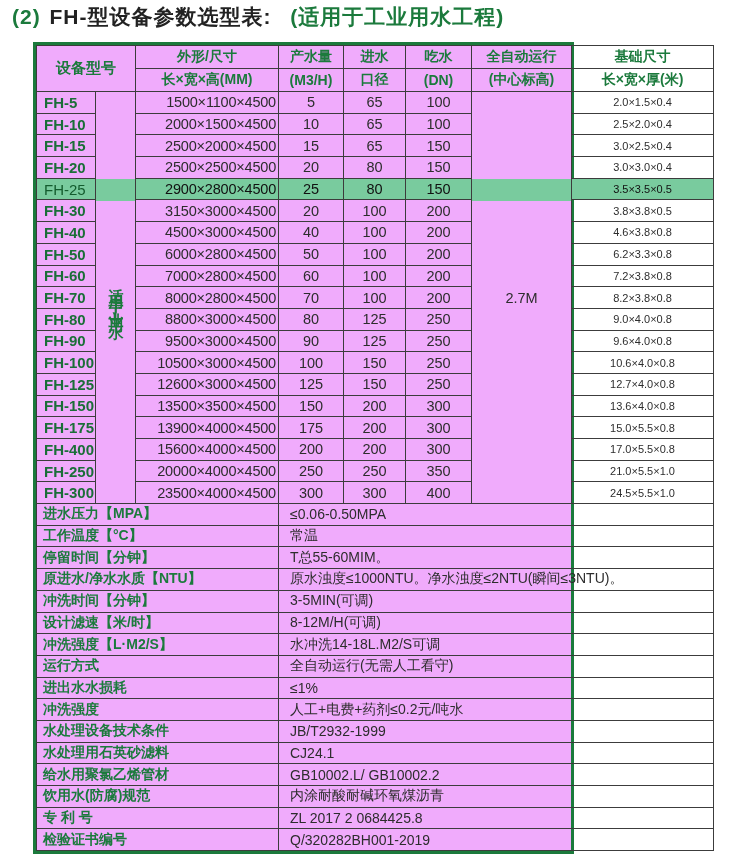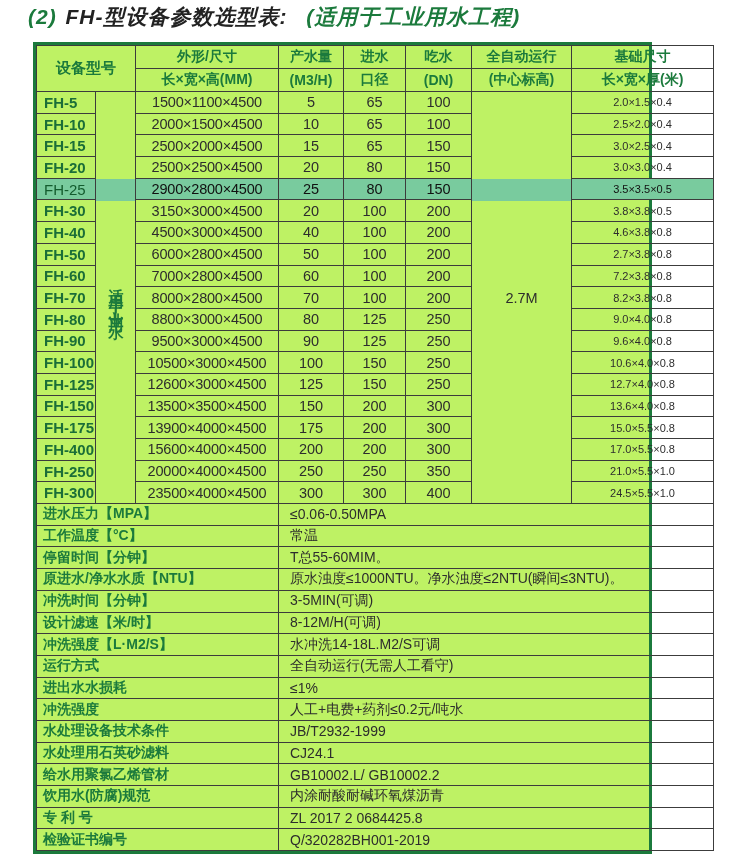--- a/index.html
+++ b/index.html
@@ -1,44 +1,44 @@
 <!DOCTYPE html>
 <html><head>
 <meta charset="utf-8">
 <style>
   html,body{margin:0;padding:0;background:#f3f3f3;}
   .page{
     position:relative;width:750px;height:865px;background:#ffffff;
     font-family:"Liberation Sans","DejaVu Sans",sans-serif;overflow:hidden;
   }
   .title{
-    position:absolute;top:3px;left:28px;font-size:21px;font-weight:bold;
-    letter-spacing:1px;white-space:nowrap;font-style:italic;
+    position:absolute;top:3px;left:12px;font-size:21px;font-weight:bold;
+    letter-spacing:1px;white-space:nowrap;
   }
   .title .green{color:#1b7a3c;}
   .title .dark{color:#222222;margin-left:2px;}
   .title .green2{color:#1b7a3c;margin-left:12px;}
   .table-wrap{
-    position:absolute;top:42px;left:33px;width:619px;box-sizing:border-box;
-    border:3px solid #1b7a3c;background:#bef264;
+    position:absolute;top:42px;left:33px;width:541px;box-sizing:border-box;
+    border:3px solid #1b7a3c;background:#f0abfc;
   }
   table{border-collapse:collapse;width:100%;table-layout:fixed;}
   th,td{
     border:1px solid #3c3c3c;padding:0 2px;box-sizing:border-box;
     font-size:14px;color:#2d2d2d;overflow:hidden;white-space:nowrap;
   }
   thead tr{height:23px;}
   thead th{color:#1b7a3c;font-weight:bold;text-align:center;font-size:14px;}
   th.model-h{font-size:15px;}
   tbody.devices tr{height:21.7px;}
   tbody.specs tr{height:21.7px;}
   td.model-cell{
     color:#1b6e38;font-weight:600;font-size:15px;text-align:left;padding-left:7px;margin-top:43px;
   }
-  td.dims-cell{text-align:center;font-size:14.5px;letter-spacing:-0.2px;}
+  td.dims-cell{text-align:right;font-size:14.5px;letter-spacing:-0.2px;}
   td.num-cell{text-align:center;font-size:14.5px;}
   td.found-cell{text-align:center;font-size:11px;}
   td.vcell,td.ocell{position:relative;padding:0;}
   .vtext{
     position:absolute;inset:0;display:flex;align-items:center;justify-content:center;
     writing-mode:vertical-rl;text-orientation:upright;
     color:#1b7a3c;font-weight:600;font-size:15px;letter-spacing:6px;
   }
   .ocell .oval{
     position:absolute;inset:0;display:flex;align-items:center;justify-content:center;
@@ -160,21 +160,21 @@
             <td class="num-cell">100</td>
             <td class="num-cell">200</td>
             <td class="found-cell">4.6×3.8×0.8</td>
           </tr>
           <tr>
             <td class="model-cell">FH-50</td>
             <td class="dims-cell">6000×2800×4500</td>
             <td class="num-cell">50</td>
             <td class="num-cell">100</td>
             <td class="num-cell">200</td>
-            <td class="found-cell">2.7×3.8×0.8</td>
+            <td class="found-cell">6.2×3.3×0.8</td>
           </tr>
           <tr>
             <td class="model-cell">FH-60</td>
             <td class="dims-cell">7000×2800×4500</td>
             <td class="num-cell">60</td>
             <td class="num-cell">100</td>
             <td class="num-cell">200</td>
             <td class="found-cell">7.2×3.8×0.8</td>
           </tr>
           <tr>

